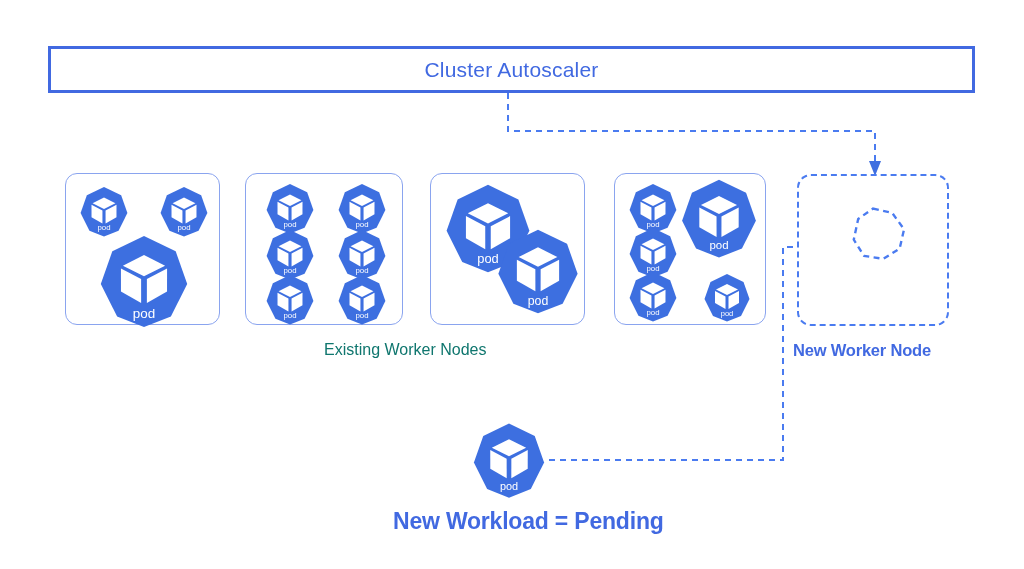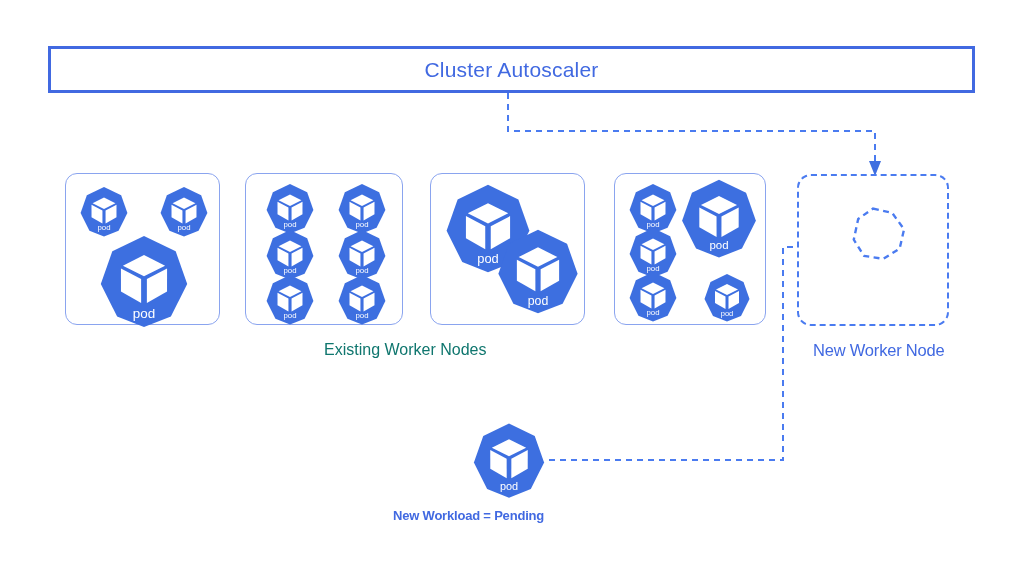--- a/index.html
+++ b/index.html
@@ -27,26 +27,25 @@
   }
 
   .pod{position:absolute;}
   .pod svg{display:block;overflow:visible;}
 
   .caption{position:absolute;white-space:nowrap;}
   .caption.existing{
     color:#0f766e;font-size:16px;left:324px;top:341px;
   }
   .caption.newnode{
-    color:#4169e1;font-size:16.5px;font-weight:normal;left:793px;top:341px;
+    color:#4169e1;font-size:16.5px;font-weight:bold;left:793px;top:341px;
     letter-spacing:-0.2px;
-    margin-left:20px;
   }
   .caption.pending{
-    color:#4169e1;font-size:13px;font-weight:bold;left:393px;top:508px;
+    color:#4169e1;font-size:23px;font-weight:bold;left:393px;top:508px;
     letter-spacing:-0.2px;
   }
 </style>
 </head>
 <body>
 
 <div id="stage">
 
   <div class="autoscaler-box">
     <span class="title">Cluster Autoscaler</span>

